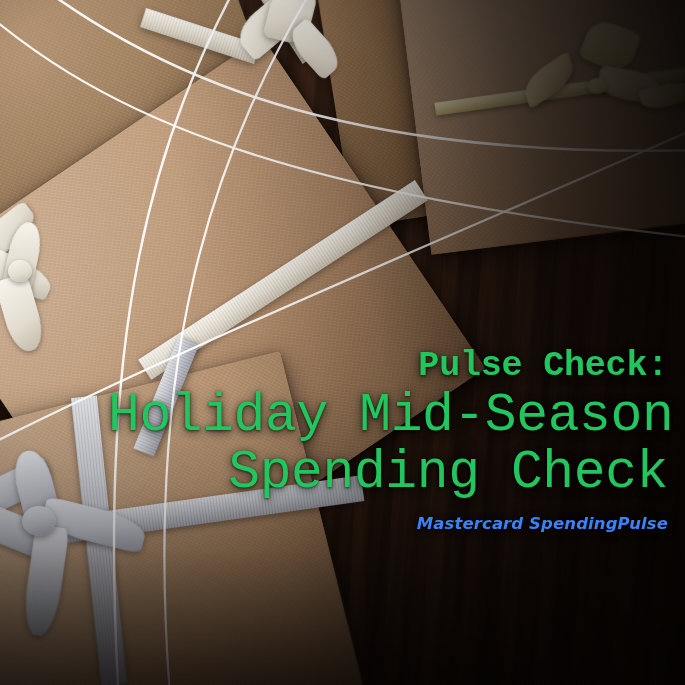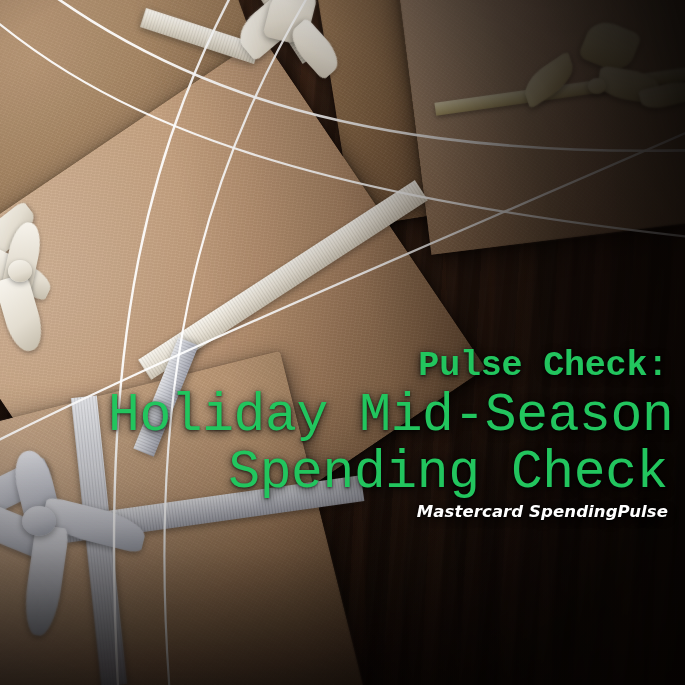--- a/index.html
+++ b/index.html
@@ -258,23 +258,23 @@
   #title-line-1 {
     font-size:35px; font-weight:700; line-height:44px;
     letter-spacing:-0.2px;
   }
   #title-line-2, #title-line-3 {
     font-size:53px; font-weight:300; line-height:57px;
     letter-spacing:-0.4px;
   }
   #subtitle {
     display:block;
-    margin-top:0;
+    margin-top:12px;
     font-size:16.5px; font-weight:600; font-style:italic;
-    color:#ffffff;
+    color:#3b82f6;
     letter-spacing:.1px;
     text-shadow:0 2px 8px rgba(0,0,0,.80), 0 1px 2px rgba(0,0,0,.7);
     font-family:"DejaVu Sans", sans-serif;
   }
 </style>
 </head>
 <body>
 
 <div id="poster">
 

